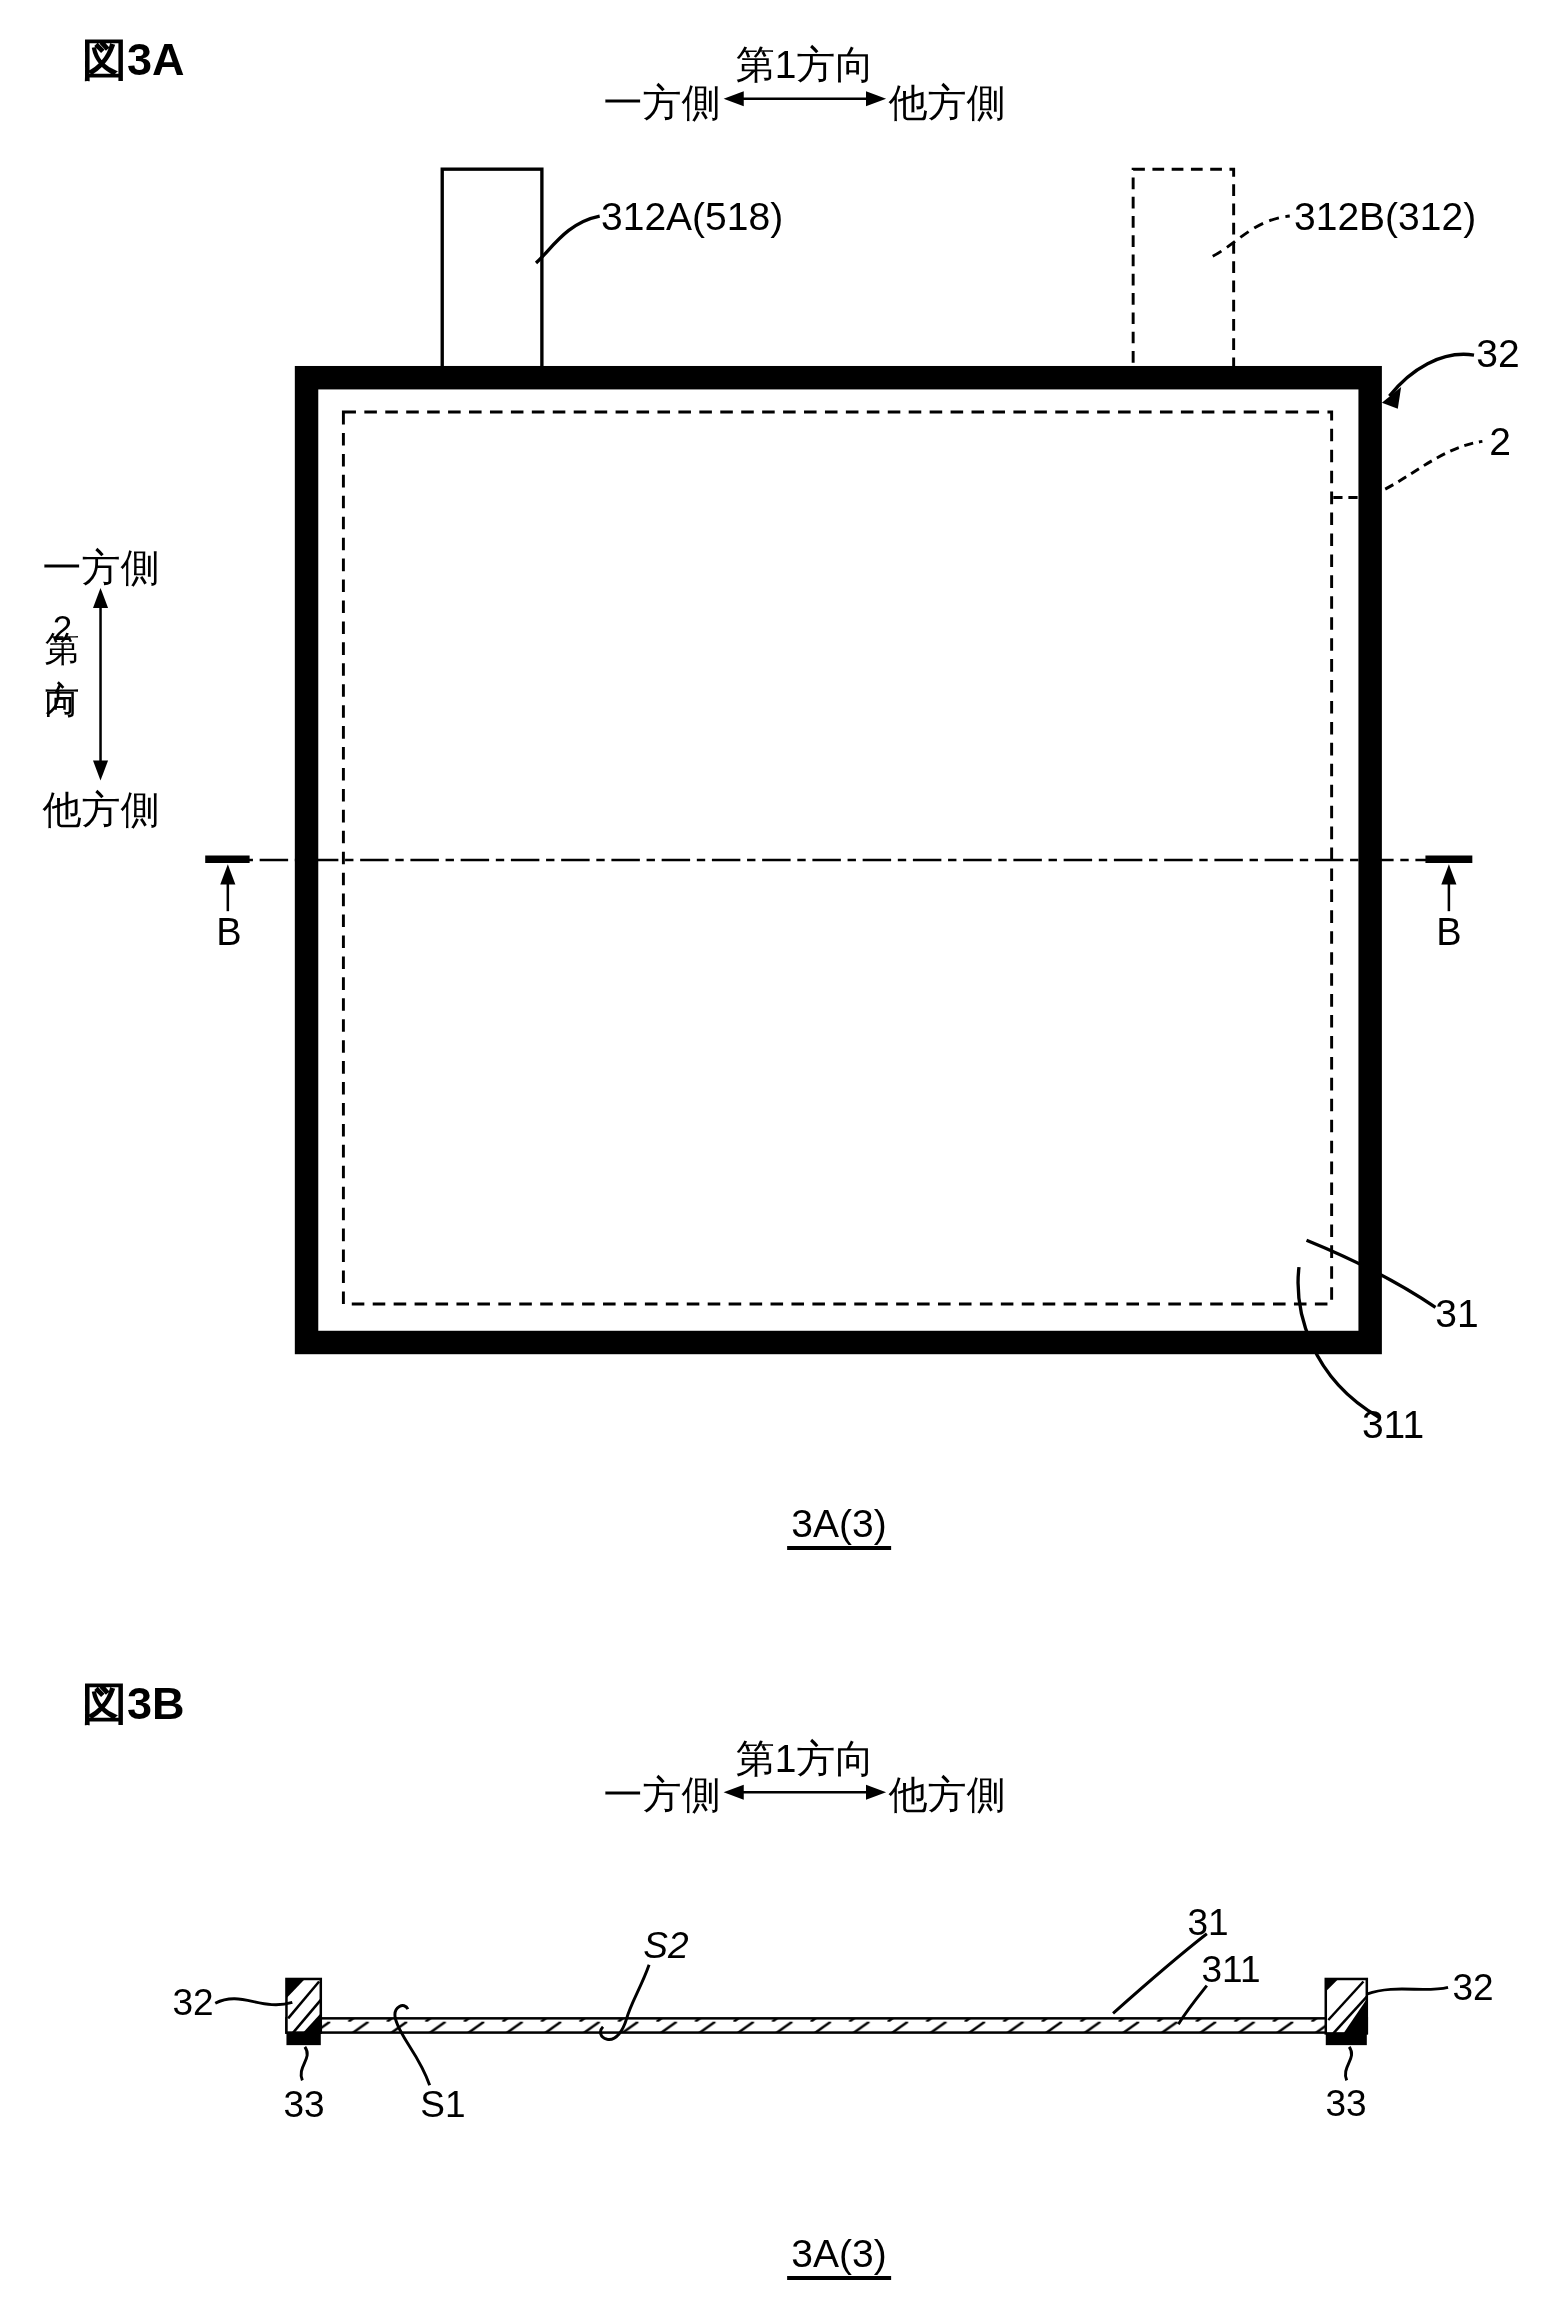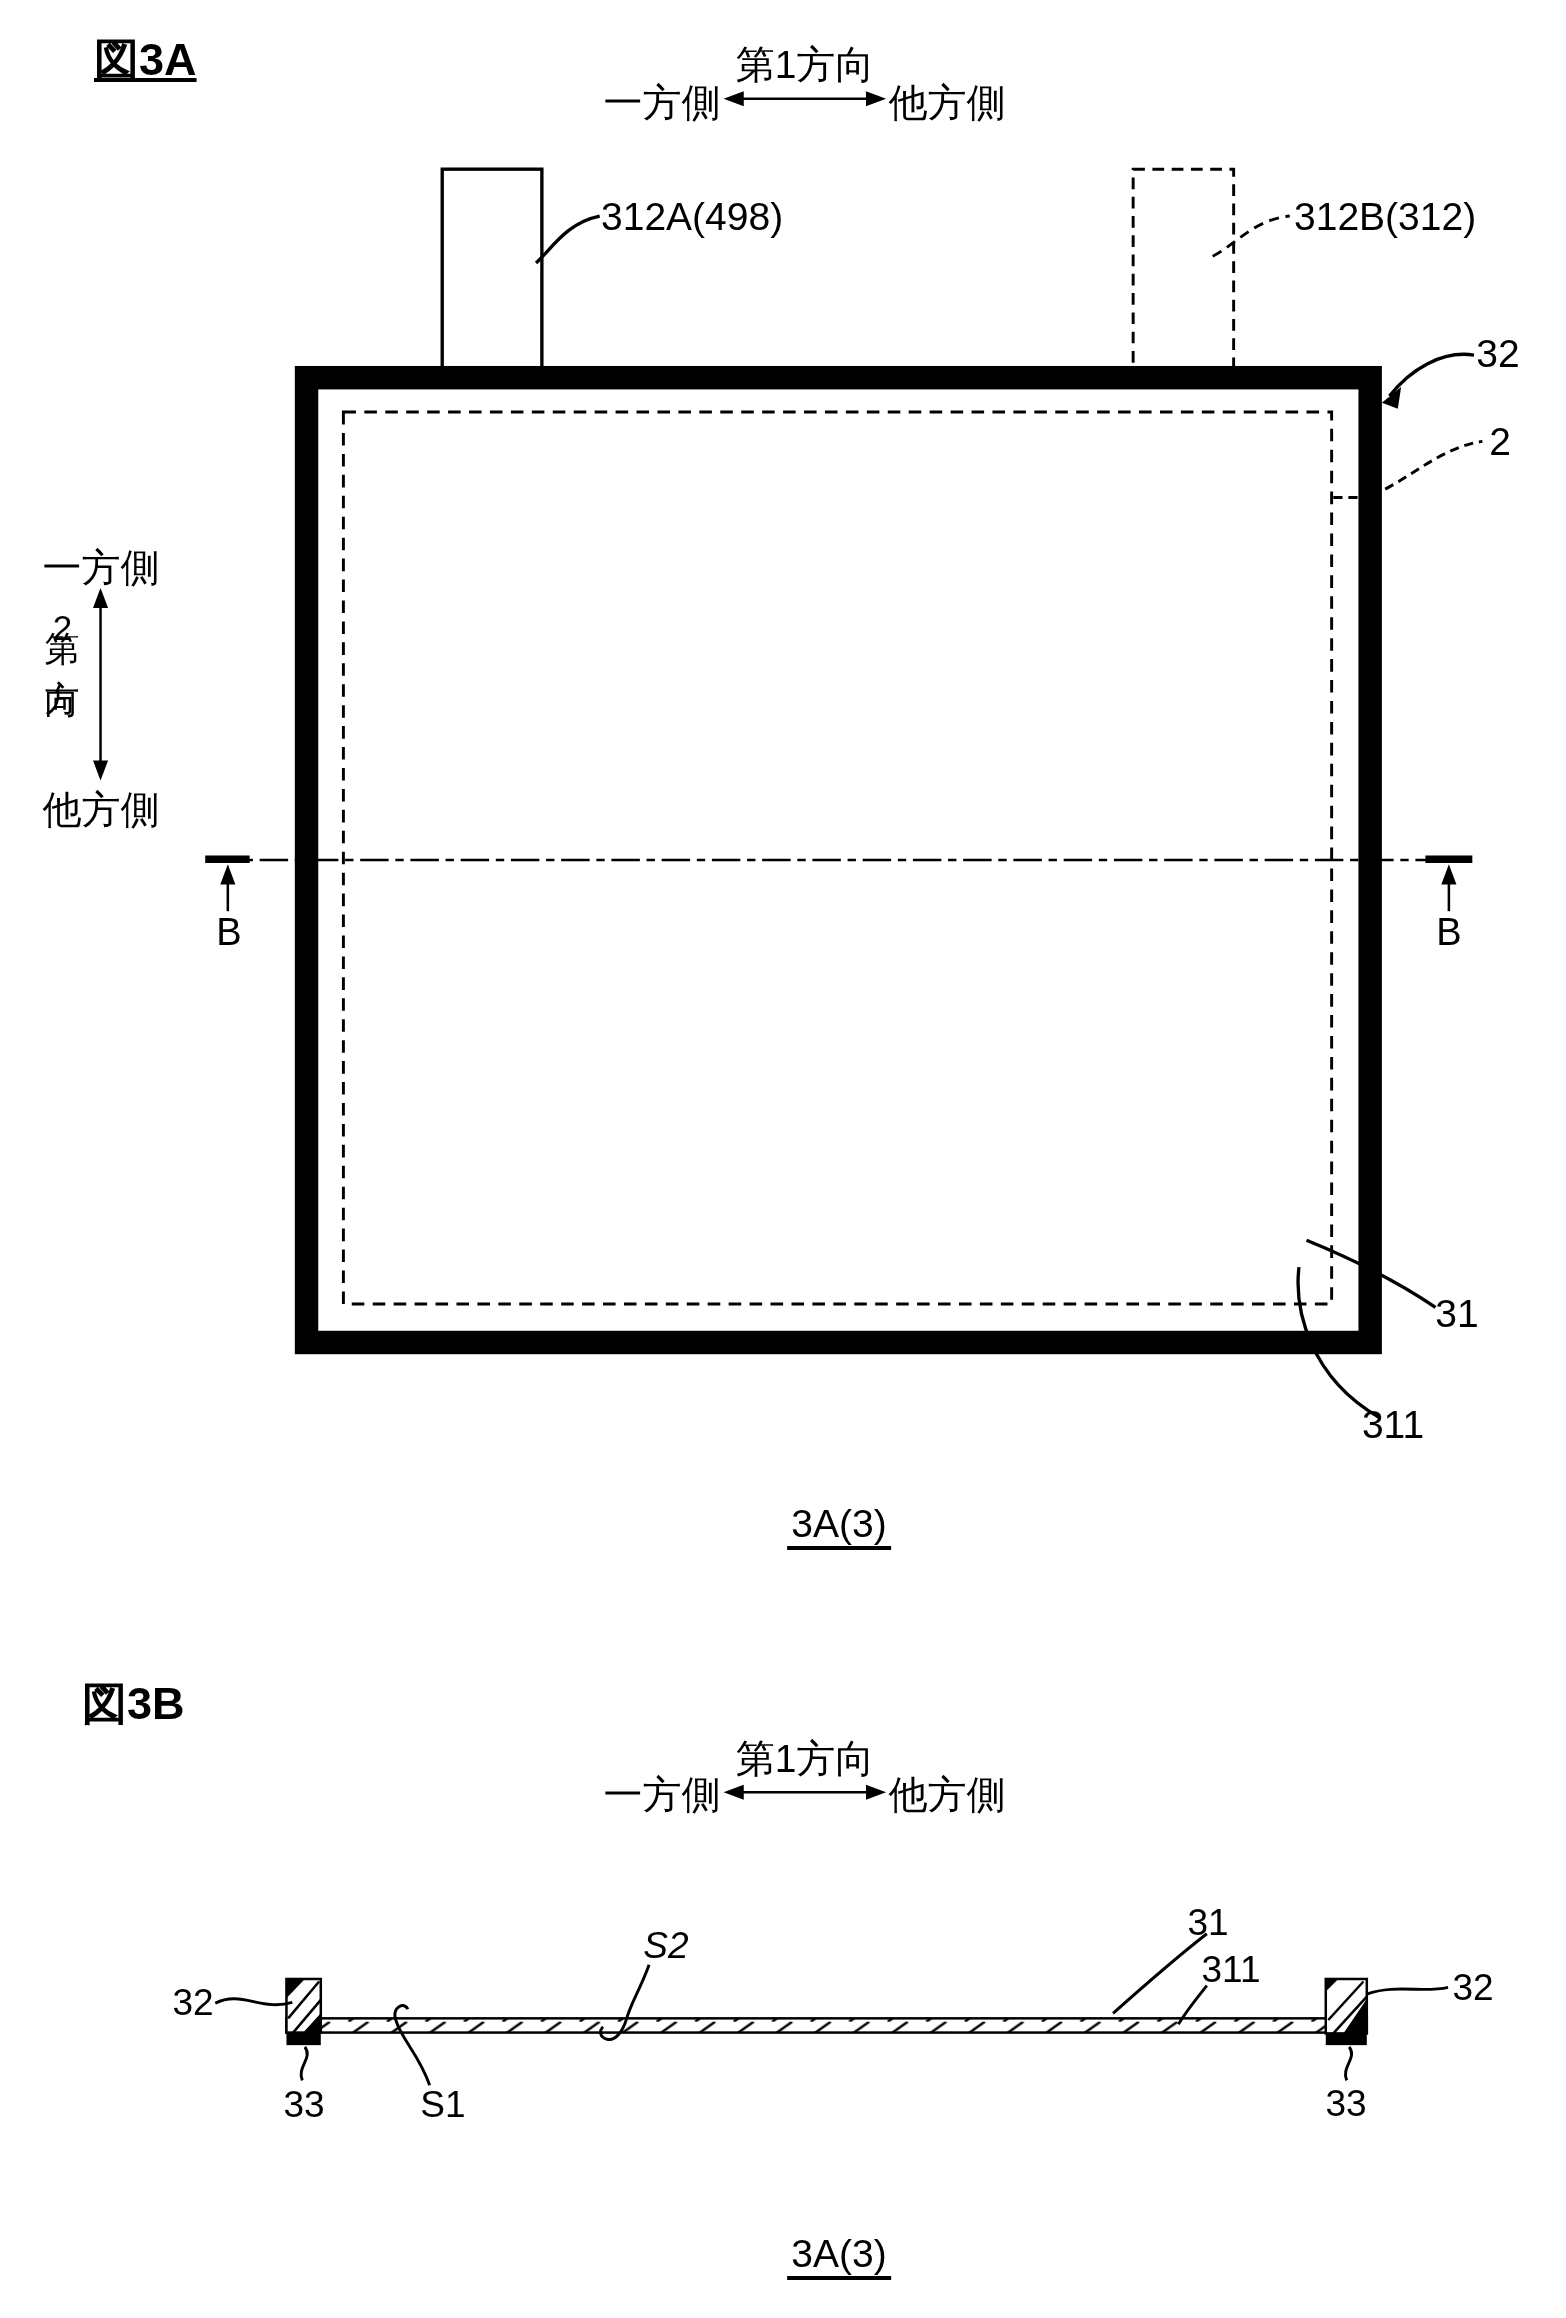--- a/index.html
+++ b/index.html
@@ -82,27 +82,27 @@
     <path d="M 257,2392 C 288,2376 312,2402 349,2391" fill="none" stroke="#000" stroke-width="3.5"></path>
     <path d="M 364,2444 C 374,2458 354,2468 361,2484" fill="none" stroke="#000" stroke-width="3.5"></path>
     <path d="M 513,2490 C 500,2452 478,2434 472,2410 C 469,2396 483,2390 487,2399" fill="none" stroke="#000" stroke-width="3.5"></path>
     <path d="M 775,2346 C 766,2372 753,2392 748,2411 C 744,2424 736,2437 725,2435 C 716,2433 715,2425 720,2420" fill="none" stroke="#000" stroke-width="3.5"></path>
     <path d="M 1329,2404 C 1365,2372 1405,2337 1441,2309" fill="none" stroke="#000" stroke-width="3.5"></path>
     <path d="M 1407,2417 C 1419,2398 1429,2386 1441,2371" fill="none" stroke="#000" stroke-width="3.5"></path>
     <path d="M 1632,2381 C 1666,2369 1700,2380 1729,2373" fill="none" stroke="#000" stroke-width="3.5"></path>
     <path d="M 1611,2444 C 1621,2458 1601,2468 1608,2484" fill="none" stroke="#000" stroke-width="3.5"></path>
   </svg>
 
-  <div class="lbl title" style="left:94px;top:37px;text-decoration:underline;">図3A</div>
+  <div class="lbl title" style="left:82px;top:37px;">図3A</div>
 
   <div class="lbl c" style="left:805px;top:64px;font-size:39px;">第1方向</div>
   <div class="lbl c" style="left:662px;top:102px;font-size:39px;">一方側</div>
   <div class="lbl c" style="left:947px;top:102px;font-size:39px;">他方側</div>
 
-  <div class="lbl l" style="left:601px;top:216px;">312A(498)</div>
+  <div class="lbl l" style="left:601px;top:216px;">312A(518)</div>
   <div class="lbl l" style="left:1294px;top:216px;">312B(312)</div>
 
   <div class="lbl c" style="left:1498px;top:353px;">32</div>
   <div class="lbl c" style="left:1500px;top:441px;">2</div>
 
   <div class="lbl c" style="left:101px;top:567px;font-size:39px;">一方側</div>
   <div class="lbl vtext" style="left:45px;top:604px;">第2方向</div>
   <div class="lbl c" style="left:101px;top:809px;font-size:39px;">他方側</div>
 
   <div class="lbl c" style="left:229px;top:932px;font-size:38px;">B</div>

